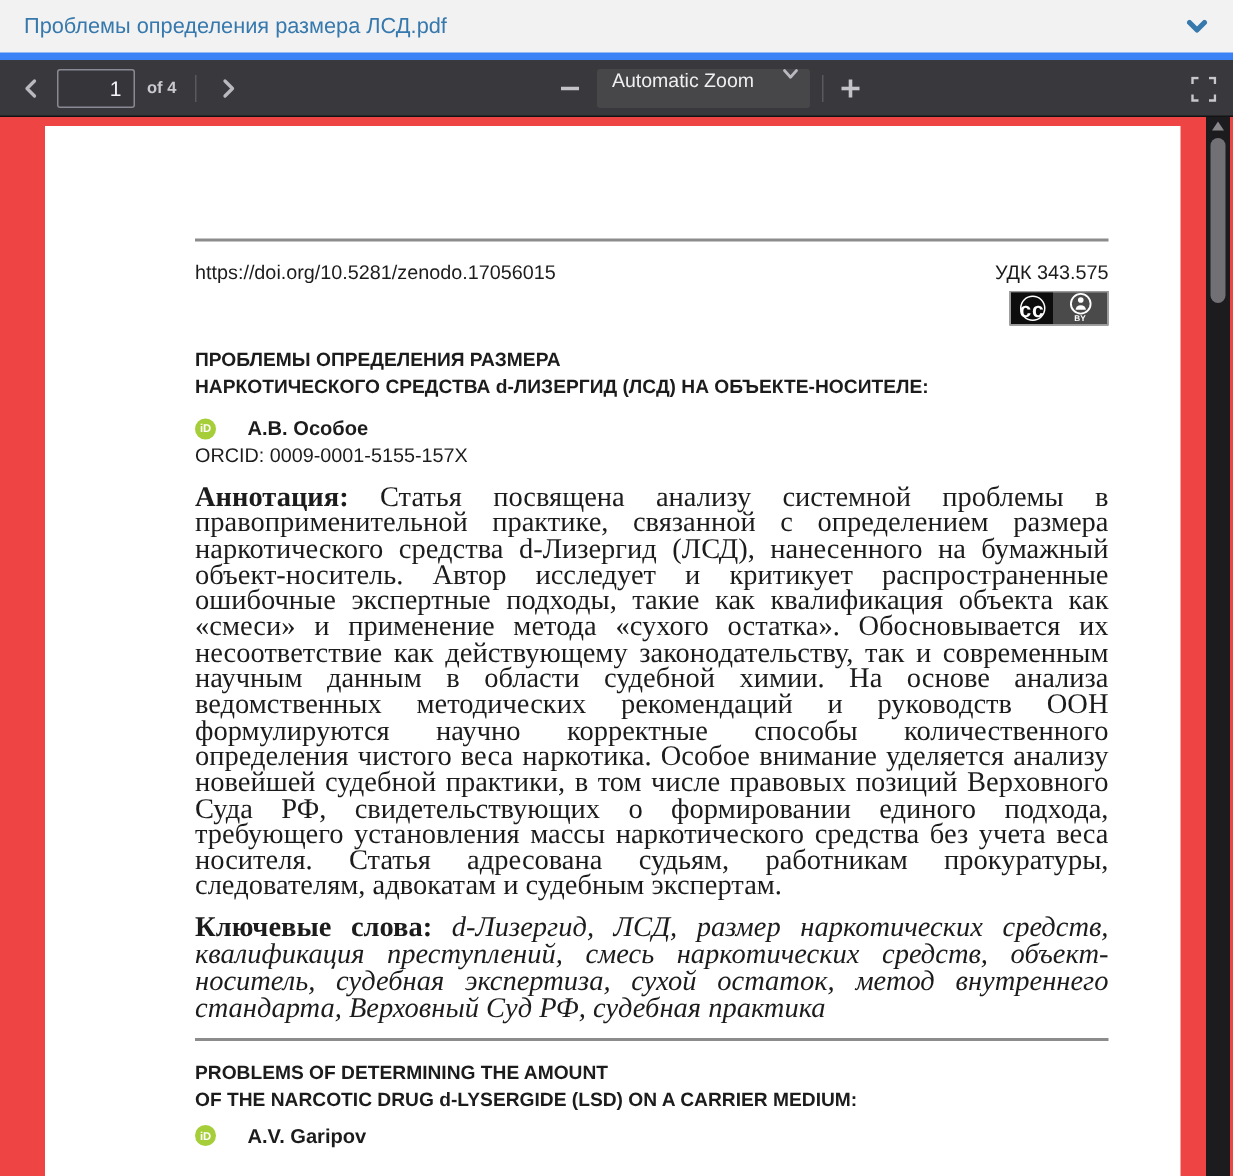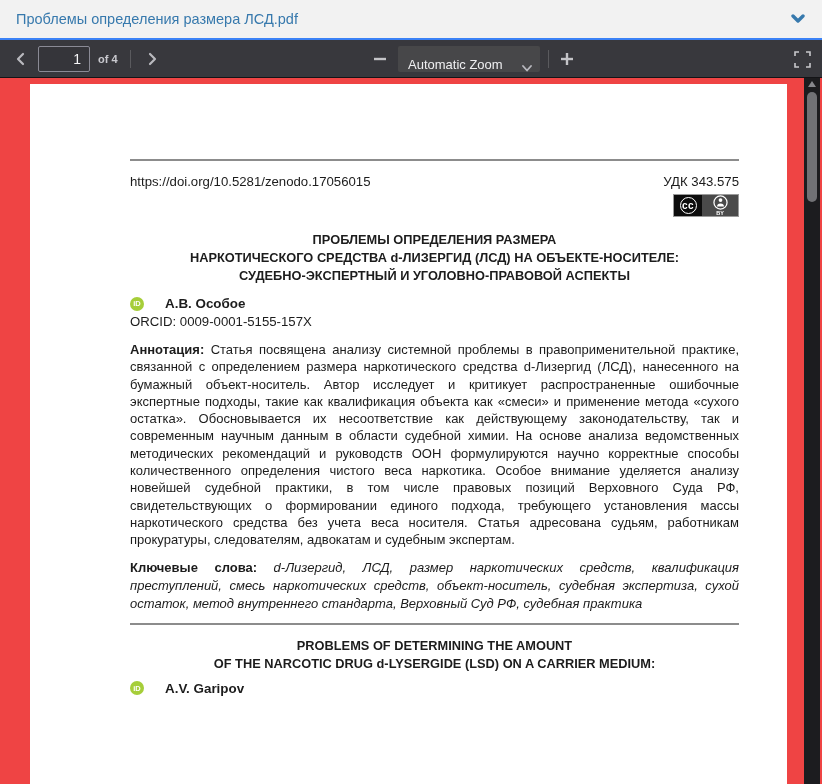--- a/index.html
+++ b/index.html
@@ -2,68 +2,68 @@
 <html><head>
 <meta charset="utf-8">
 <style>
   * { margin:0; padding:0; box-sizing:border-box; }
   html,body { width:822px; height:784px; overflow:hidden; background:#2a2a2e;
               font-family:"Liberation Sans", sans-serif; }
 
   
   .titlebar { width:822px; height:40px; background:#f2f2f2; display:flex;
               align-items:center; justify-content:space-between; padding:0 16px;
-              border-bottom:2px solid #3b82f6; }
+              border-bottom:5px solid #3b82f6; }
   .titlebar-text { color:#3779ad; font-size:14.5px; }
   .titlebar-chevron { width:16px; height:16px; display:flex; align-items:center; justify-content:center; cursor:pointer; }
 
   
   .toolbar { width:822px; height:38px; background:#38383d; display:flex;
              align-items:center; position:relative; border-bottom:1px solid #141417; }
   .tb-btn { background:transparent; border:0; width:28px; height:28px; display:flex;
             align-items:center; justify-content:center; cursor:pointer; }
   .toolbar-left { display:flex; align-items:center; gap:4px; padding-left:6px; }
   .page-input { width:52px; height:26px; background:#35353a; border:1px solid #8a8a95;
                 border-radius:2px; color:#f5f5f7; font-size:14px; text-align:right;
                 padding-right:8px; font-family:"Liberation Sans",sans-serif; }
   .page-count { color:#c9c9cf; font-size:11px; font-weight:bold; padding:0 4px; }
   .tb-divider { width:1px; height:18px; background:#5a5a5e; margin:0 4px; }
   .toolbar-center { position:absolute; left:366px; top:0; height:38px; display:flex; align-items:center; }
   .zoom-select { height:26px; background:#474749; border-radius:2px; margin:0 4px;
-                 display:flex; align-items:flex-end; padding:0 8px 0 10px; width:142px;
+                 display:flex; align-items:flex-start; padding:0 8px 0 10px; width:142px;
                  justify-content:space-between; color:#efeff1; font-size:13px; cursor:pointer; }
   .toolbar-right { position:absolute; right:6px; top:0; height:38px; display:flex; align-items:center; }
 
   
   .viewer { position:relative; width:822px; height:714px; background:#ef4444; overflow:hidden; }
   .page { position:absolute; left:30px; top:6px; width:757px; height:1100px; background:#ffffff;
           padding:75px 48px 0 100px; color:#1c1c1c; }
 
   .rule { border:0; border-top:2.5px solid #8c8c8c; }
   .doi-row { display:flex; justify-content:space-between; margin-top:13px; font-size:13.2px; }
   .badge-row { display:flex; justify-content:flex-end; margin-top:5px; }
 
   .cc-badge { width:66px; height:23px; background:#4a4a4a; border:1px solid #9a9a9a;
               display:flex; align-items:center; }
   .cc-left { width:28px; height:100%; background:#0d0d0d; display:flex; align-items:center; justify-content:center; }
   .cc-right { flex:1; display:flex; flex-direction:column; align-items:center; justify-content:center; }
   .cc-circle { width:17px; height:17px; border:1.6px solid #fff; border-radius:50%;
-               color:#fff; font-size:10px; font-weight:bold; display:flex; align-items:center;
+               color:#fff; font-size:14px; font-weight:bold; display:flex; align-items:center;
                justify-content:center; letter-spacing:0.5px; }
   .by-label { color:#fff; font-size:5.5px; font-weight:bold; line-height:5px; margin-top:1px; }
 
-  .title-block { text-align:center; margin-top:14px; font-weight:bold; font-size:12.8px; line-height:18px; }
+  .title-block { margin-top:14px; font-weight:bold; font-size:12.8px; line-height:18px; }
   .author-row { margin-top:11px; display:flex; align-items:center; gap:21px; }
   .orcid-icon { width:14px; height:14px; background:#a6ce39; border-radius:50%; color:#fff;
                 font-size:7.5px; font-weight:bold; display:inline-flex; align-items:center;
                 justify-content:center; flex:0 0 auto; }
   .author-name { font-weight:bold; font-size:13.4px; }
   .orcid-line { font-size:13.2px; margin-top:3px; }
 
-  .para { margin-top:12px; font-size:13px; line-height:17.3px; text-align:justify; }
+  .para { margin-top:12px; font-size:19px; line-height:17.3px; text-align:justify;font-family:Liberation Serif, serif; }
   .para b { font-weight:bold; }
   .keywords { margin-top:10px; line-height:18px; }
   .keywords .kw-text { font-style:italic; }
   .citation { margin-top:17px; }
   .rule2 { margin-top:10px; }
   .title-en { margin-top:12px; }
   .author-row-en { margin-top:8px; }
 
   
   .scrollbar { position:absolute; right:2px; top:0; width:16px; height:706px; background:#1c1c1f; }
@@ -160,21 +160,20 @@
             <path d="M6.5,18.5 a5.5,5 0 0 1 11,0 Z" fill="#ffffff"></path>
           </svg>
           <span class="by-label">BY</span>
         </div>
       </div>
     </div>
 
     <div class="title-block">
       <div>ПРОБЛЕМЫ ОПРЕДЕЛЕНИЯ РАЗМЕРА</div>
       <div>НАРКОТИЧЕСКОГО СРЕДСТВА d-ЛИЗЕРГИД (ЛСД) НА ОБЪЕКТЕ-НОСИТЕЛЕ:</div>
-      <div>СУДЕБНО-ЭКСПЕРТНЫЙ И УГОЛОВНО-ПРАВОВОЙ АСПЕКТЫ</div>
     </div>
 
     <div class="author-row">
       <span class="orcid-icon">iD</span>
       <span class="author-name">А.В. Особое</span>
     </div>
     <div class="orcid-line">ORCID: 0009-0001-5155-157X</div>
 
     <p class="para"><b>Аннотация:</b> <span>Статья посвящена анализу системной проблемы в правоприменительной практике, связанной с определением размера наркотического средства d-Лизергид (ЛСД), нанесенного на бумажный объект-носитель. Автор исследует и критикует распространенные ошибочные экспертные подходы, такие как квалификация объекта как «смеси» и применение метода «сухого остатка». Обосновывается их несоответствие как действующему законодательству, так и современным научным данным в области судебной химии. На основе анализа ведомственных методических рекомендаций и руководств ООН формулируются научно корректные способы количественного определения чистого веса наркотика. Особое внимание уделяется анализу новейшей судебной практики, в том числе правовых позиций Верховного Суда РФ, свидетельствующих о формировании единого подхода, требующего установления массы наркотического средства без учета веса носителя. Статья адресована судьям, работникам прокуратуры, следователям, адвокатам и судебным экспертам.</span></p>
 

